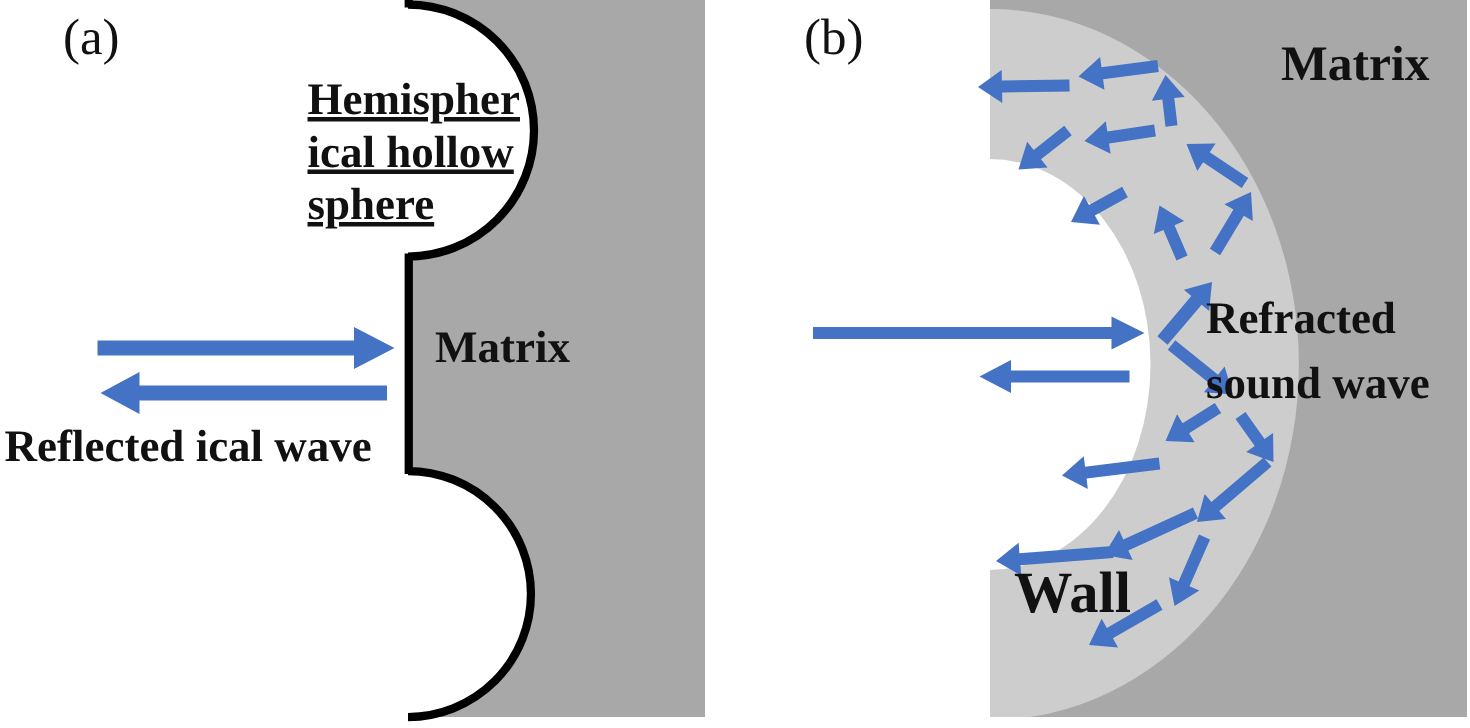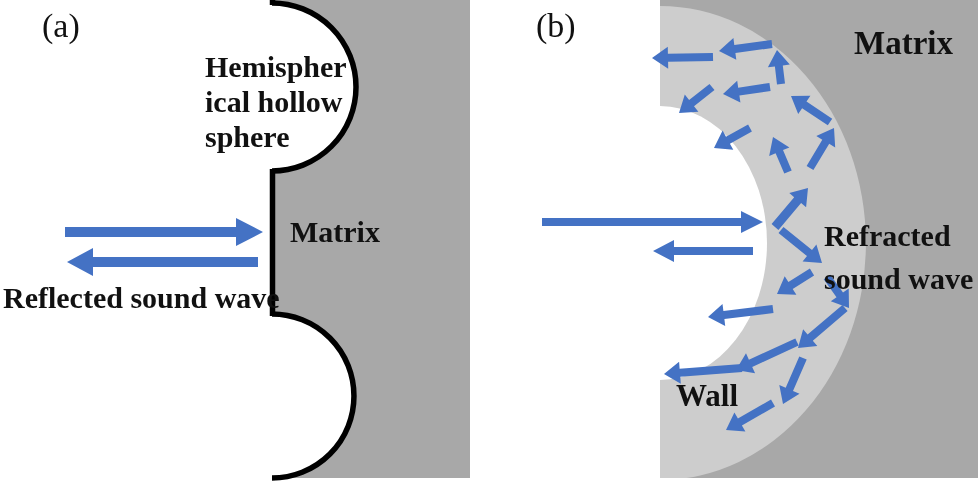--- a/index.html
+++ b/index.html
@@ -4,21 +4,21 @@
 <style>
   html,body{margin:0;padding:0;background:#ffffff;}
   #stage{position:relative;width:980px;height:485px;background:#ffffff;overflow:hidden;
          font-family:"Liberation Serif","DejaVu Serif",serif;}
   #diagram{position:absolute;left:0;top:0;width:980px;height:485px;display:block;}
   .lbl{position:absolute;color:#111;font-weight:bold;font-size:30px;line-height:34px;
        white-space:pre-line;letter-spacing:0px;}
   .tag{font-weight:normal;font-size:34px;line-height:36px;}
   .lh43{line-height:43px;}
   .fs33{font-size:33px;}
-  .fs31{font-size:31px;}
+  .fs31{font-size:39px;}
 </style>
 </head>
 <body>
 
 <div id="stage">
 
   <svg id="diagram" viewBox="0 0 980 485">
     <defs>
       <clipPath id="clip-b">
           <rect x="660" y="0" width="318" height="478"></rect>
@@ -61,25 +61,25 @@
         <polygon points="809.9,268.6 788.4,282.1 784.7,276.2 777.0,294.0 796.4,294.8 792.7,288.9 814.1,275.4" fill="#4472c4"></polygon>
         <polygon points="772.5,305.0 723.4,311.1 722.5,304.1 708.0,317.0 725.2,326.0 724.4,319.0 773.5,313.0" fill="#4472c4"></polygon>
         <polygon points="795.3,338.4 748.9,359.7 746.0,353.3 736.0,370.0 755.1,373.3 752.2,367.0 798.7,345.6" fill="#4472c4"></polygon>
         <polygon points="741.7,364.0 679.6,368.8 679.1,361.8 664.0,374.0 680.8,383.7 680.3,376.8 742.3,372.0" fill="#4472c4"></polygon>
         <polygon points="799.3,356.4 785.7,387.7 779.3,384.9 783.0,404.0 799.5,393.7 793.0,390.9 806.7,359.6" fill="#4472c4"></polygon>
         <polygon points="771.0,399.5 737.9,418.6 734.4,412.5 726.0,430.0 745.4,431.6 741.9,425.5 775.0,406.5" fill="#4472c4"></polygon>
       </g>
   </svg>
 
   <div class="lbl tag" style="left:42px;top:8px;">(a)</div>
-  <div class="lbl" style="left:205px;top:49px;line-height:35px;">Hemispher
+  <div class="lbl" style="left:205px;top:49px;line-height:35px;text-decoration:underline;">Hemispher
 ical hollow
 sphere</div>
   <div class="lbl" style="left:290px;top:215px;">Matrix</div>
-  <div class="lbl" style="left:3px;top:281px;">Reflected sound wave</div>
+  <div class="lbl" style="left:3px;top:281px;">Reflected ical wave</div>
 
   <div class="lbl tag" style="left:536px;top:8px;">(b)</div>
   <div class="lbl fs33" style="left:854px;top:26px;">Matrix</div>
-  <div class="lbl lh43" style="left:804px;top:214px;margin-left:20px;">Refracted
+  <div class="lbl lh43" style="left:804px;top:191px;">Refracted
 sound wave</div>
   <div class="lbl fs31" style="left:676px;top:379px;">Wall</div>
 
 </div>
 
 </body></html>

